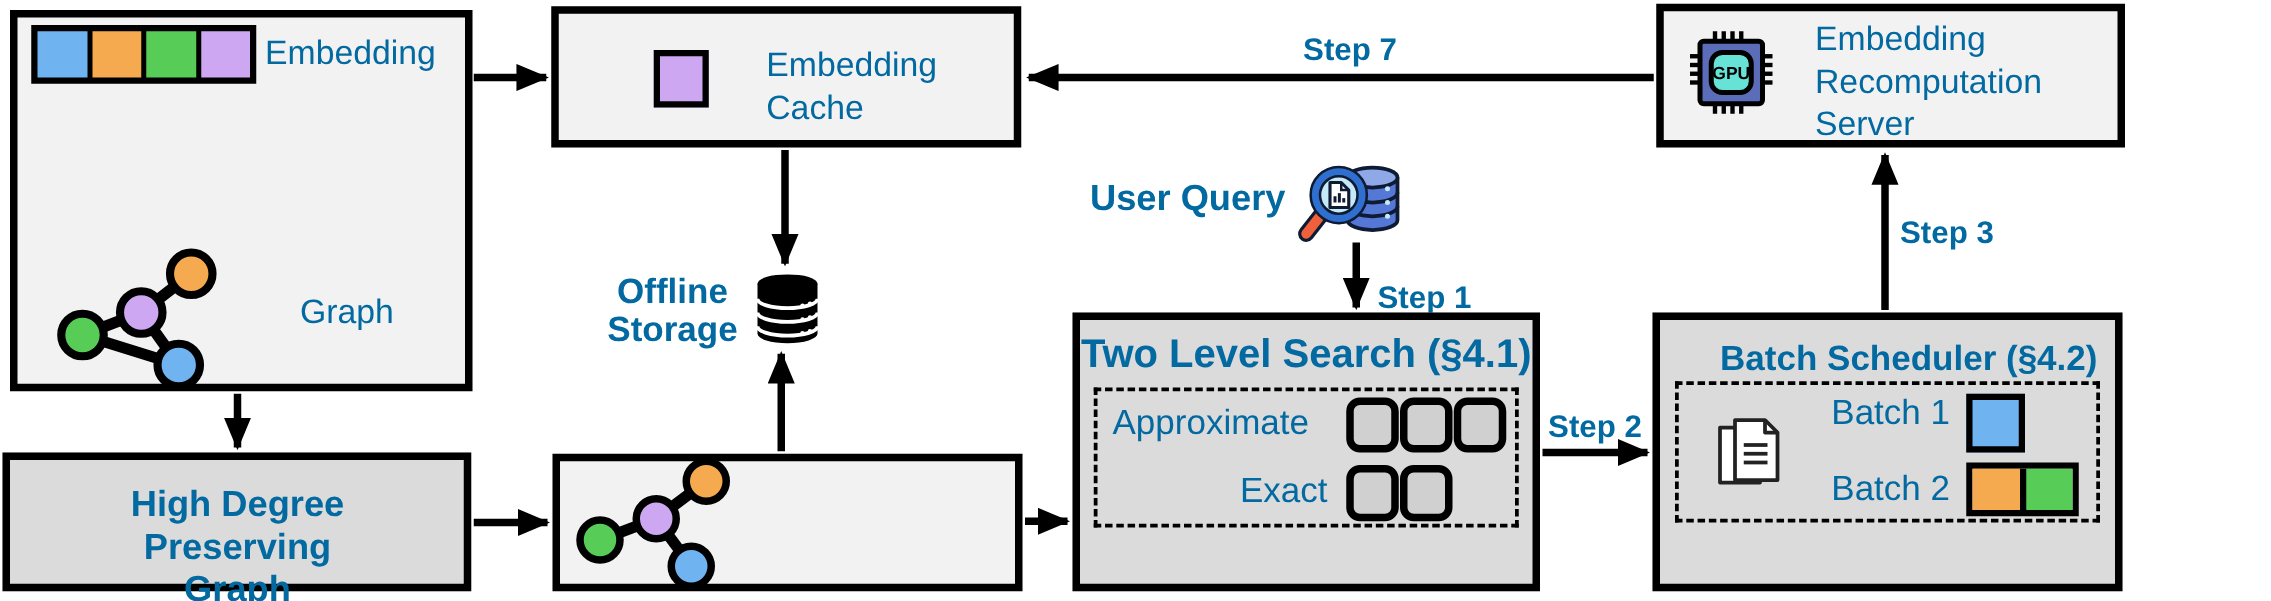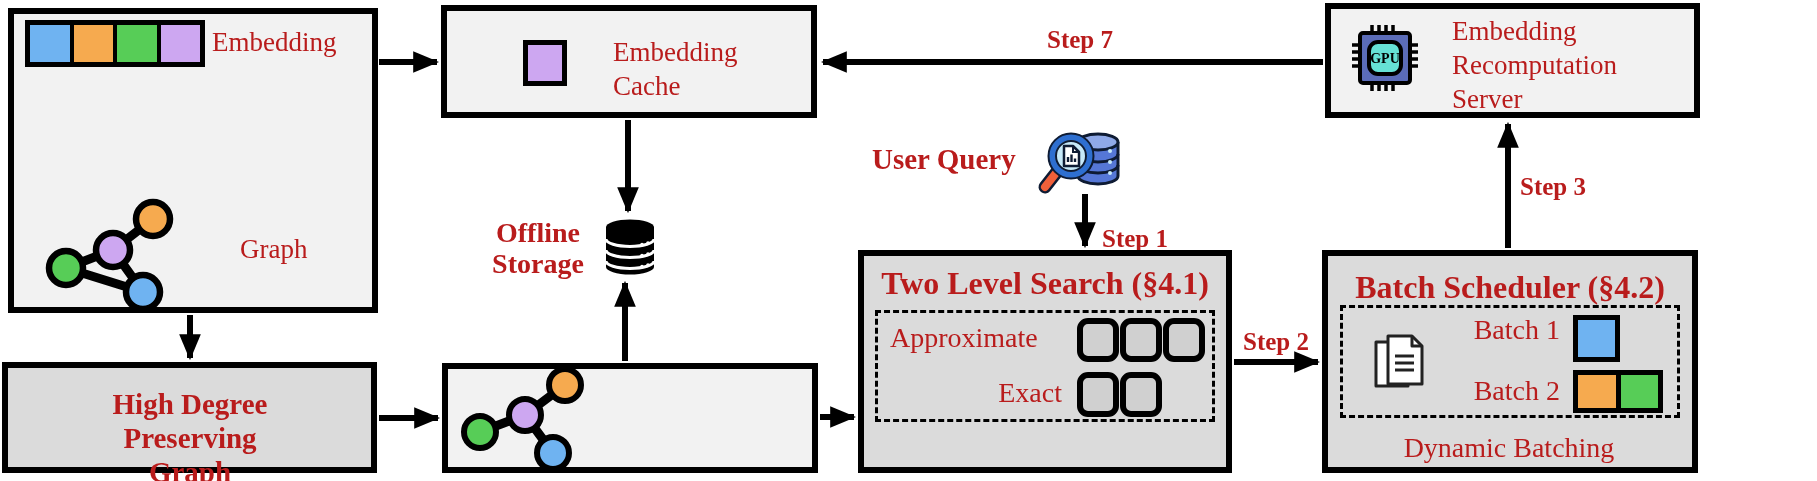--- a/index.html
+++ b/index.html
@@ -1,18 +1,18 @@
 <!DOCTYPE html>
 <html style="--blue: #6FB3F1; --orange: #F6AA4F; --green: #57CD57; --purple: #CDA7F1; --box-light: #F2F2F2; --box-dark: #DBDBDB; --queue-fill: #D0D0D0; --chip-body: #5B6CB8; --chip-core: #66E2D6; --navy: #0E1B33; --ring-blue: #2E6FD0; --lens: #C6E9F8; --handle-orange: #F0603A; --db-blue: #5577D6; --db-top: #8FA9E8;"><head>
 <meta charset="utf-8">
 <style>
   html,body{margin:0;padding:0;background:#fff;}
   .canvas{
     position:relative;width:1817px;height:481px;background:#ffffff;
-    font-family:Liberation Serif, serif;color:#b91c1c;overflow:hidden;
+    font-family:Liberation Sans, sans-serif;color:#0369a1;overflow:hidden;
   }
   .box{position:absolute;box-sizing:border-box;border:6px solid #000;background:var(--box-light,#f2f2f2);}
   .box.dark{background:var(--box-dark,#dbdbdb);}
   .lbl{position:absolute;font-size:27px;line-height:1.15;white-space:nowrap;}
   .bold{font-weight:bold;}
   .title{font-size:29px;font-weight:bold;}
   .step{font-size:25px;font-weight:bold;}
   .pre{white-space:pre-line;}
   .cc{transform:translate(-50%,-50%);text-align:center;}
   .cx{transform:translateX(-50%);text-align:center;}
@@ -189,35 +189,34 @@
     <div class="lbl cy" style="left:26px;top:82px;font-size:28px;">Approximate</div>
     <div class="qsq" style="left:213px;top:62px;width:42px;height:44px;"></div>
     <div class="qsq" style="left:256px;top:62px;width:42px;height:44px;"></div>
     <div class="qsq" style="left:299px;top:62px;width:42px;height:44px;"></div>
     <div class="lbl rt" style="left:198px;top:137px;font-size:28px;">Exact</div>
     <div class="qsq" style="left:213px;top:116px;width:42px;height:45px;"></div>
     <div class="qsq" style="left:256px;top:116px;width:42px;height:45px;"></div>
   </div>
 
   <div class="box dark" style="left:1322px;top:250px;width:376px;height:223px;">
-    <div class="lbl cc" style="left:182px;top:31px;font-size:32px;font-weight:bold;">Batch Scheduler (§4.2)</div>
+    <div class="lbl cc" style="left:199px;top:31px;font-size:28px;font-weight:bold;">Batch Scheduler (§4.2)</div>
     <div class="dashed" style="left:12px;top:49px;width:340px;height:113px;"></div>
     <svg style="left:40px;top:76px;" width="64" height="62" viewBox="0 0 64 62">
       <path d="M8,10 h24 l8,8 v36 h-32 z" fill="#fff" stroke="#222" stroke-width="3" stroke-linejoin="round"></path>
       <path d="M20,4 h24 l10,10 v38 h-34 z" fill="#fff" stroke="#222" stroke-width="3" stroke-linejoin="round"></path>
       <path d="M44,4 v10 h10" fill="none" stroke="#222" stroke-width="3" stroke-linejoin="round"></path>
       <g stroke="#222" stroke-width="3">
         <line x1="27" y1="24" x2="46" y2="24"></line>
         <line x1="27" y1="31" x2="46" y2="31"></line>
         <line x1="27" y1="38" x2="46" y2="38"></line>
       </g>
     </svg>
     <div class="lbl rt" style="left:232px;top:74px;font-size:28px;">Batch 1</div>
     <div class="sq" style="left:245px;top:59px;width:47px;height:47px;background:var(--blue);"></div>
     <div class="lbl rt" style="left:232px;top:135px;font-size:28px;">Batch 2</div>
     <div class="duo" style="left:245px;top:114px;width:90px;height:43px;">
       <div style="background:var(--orange);"></div>
       <div style="background:var(--green);"></div>
     </div>
-    <div class="lbl cc" style="left:181px;top:192px;font-size:28px;">Dynamic Batching</div>
   </div>
 
 </div>
 
 </body></html>

